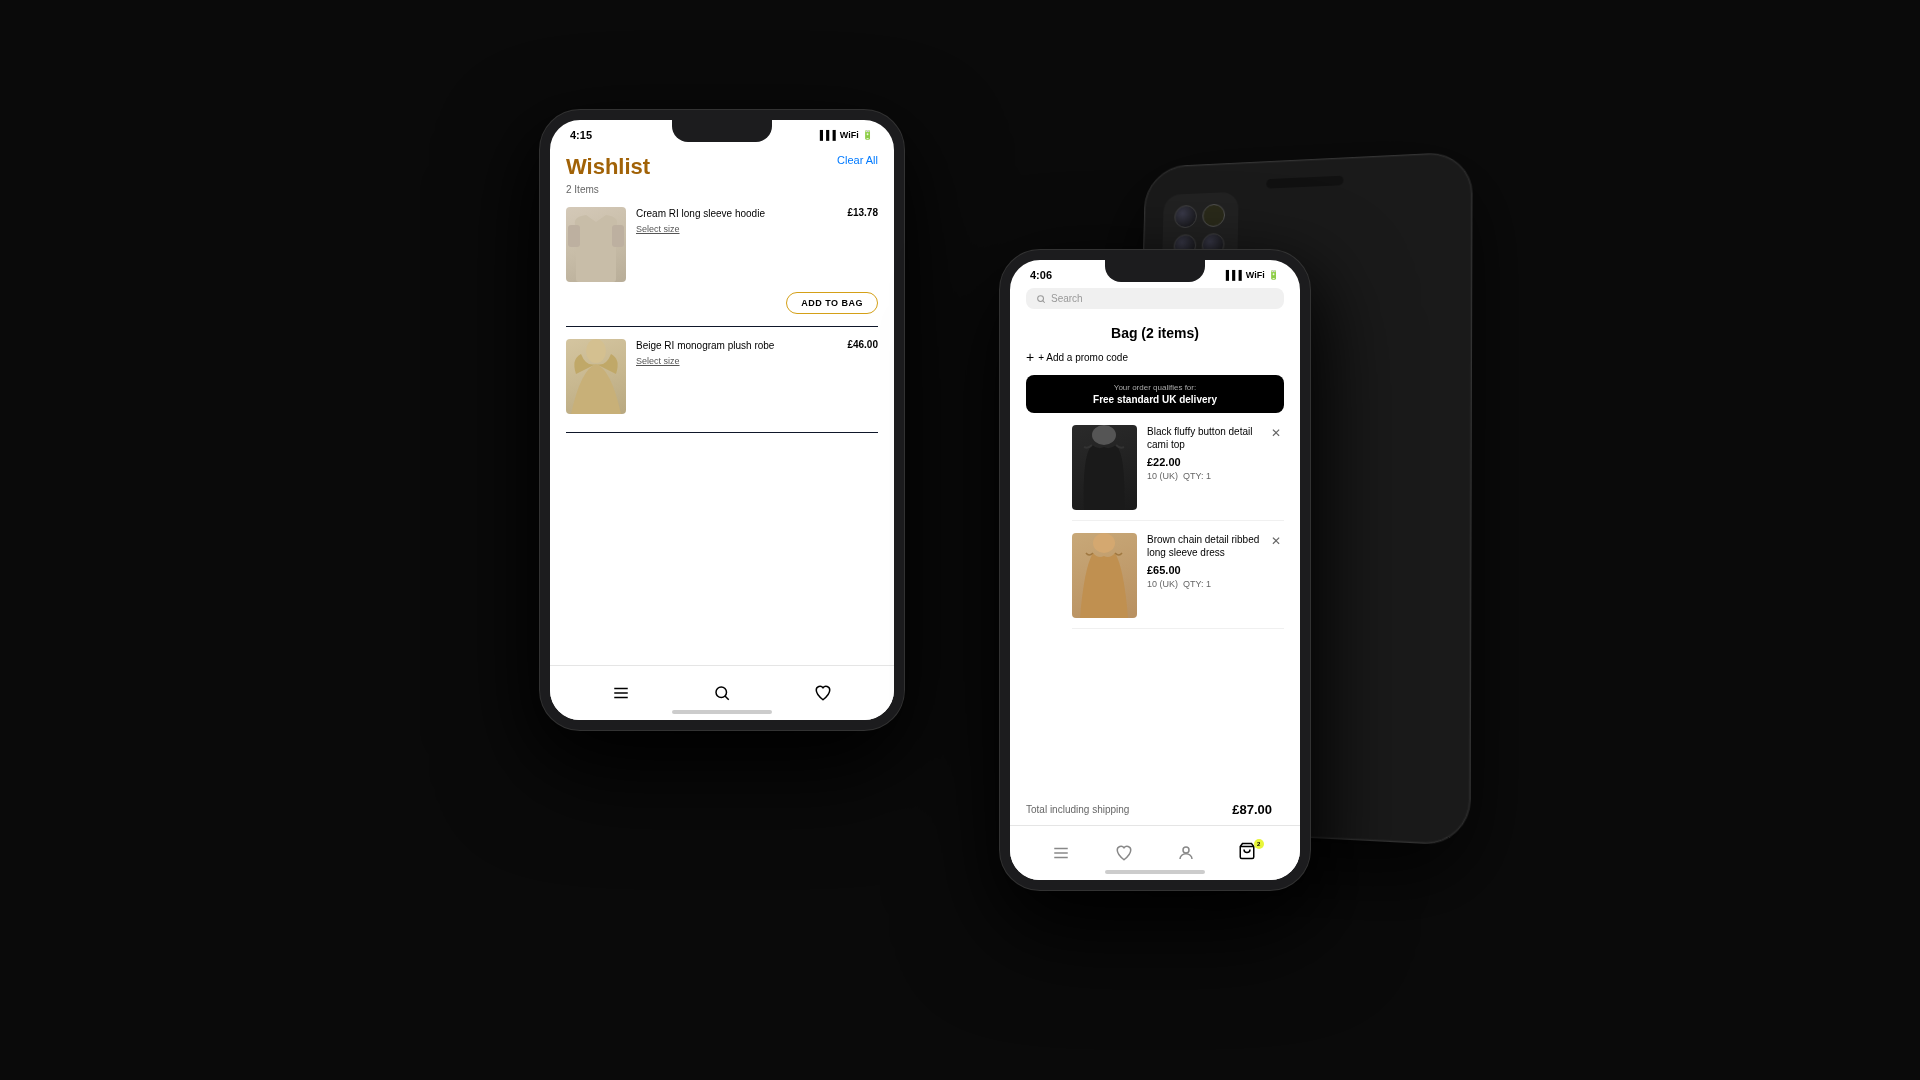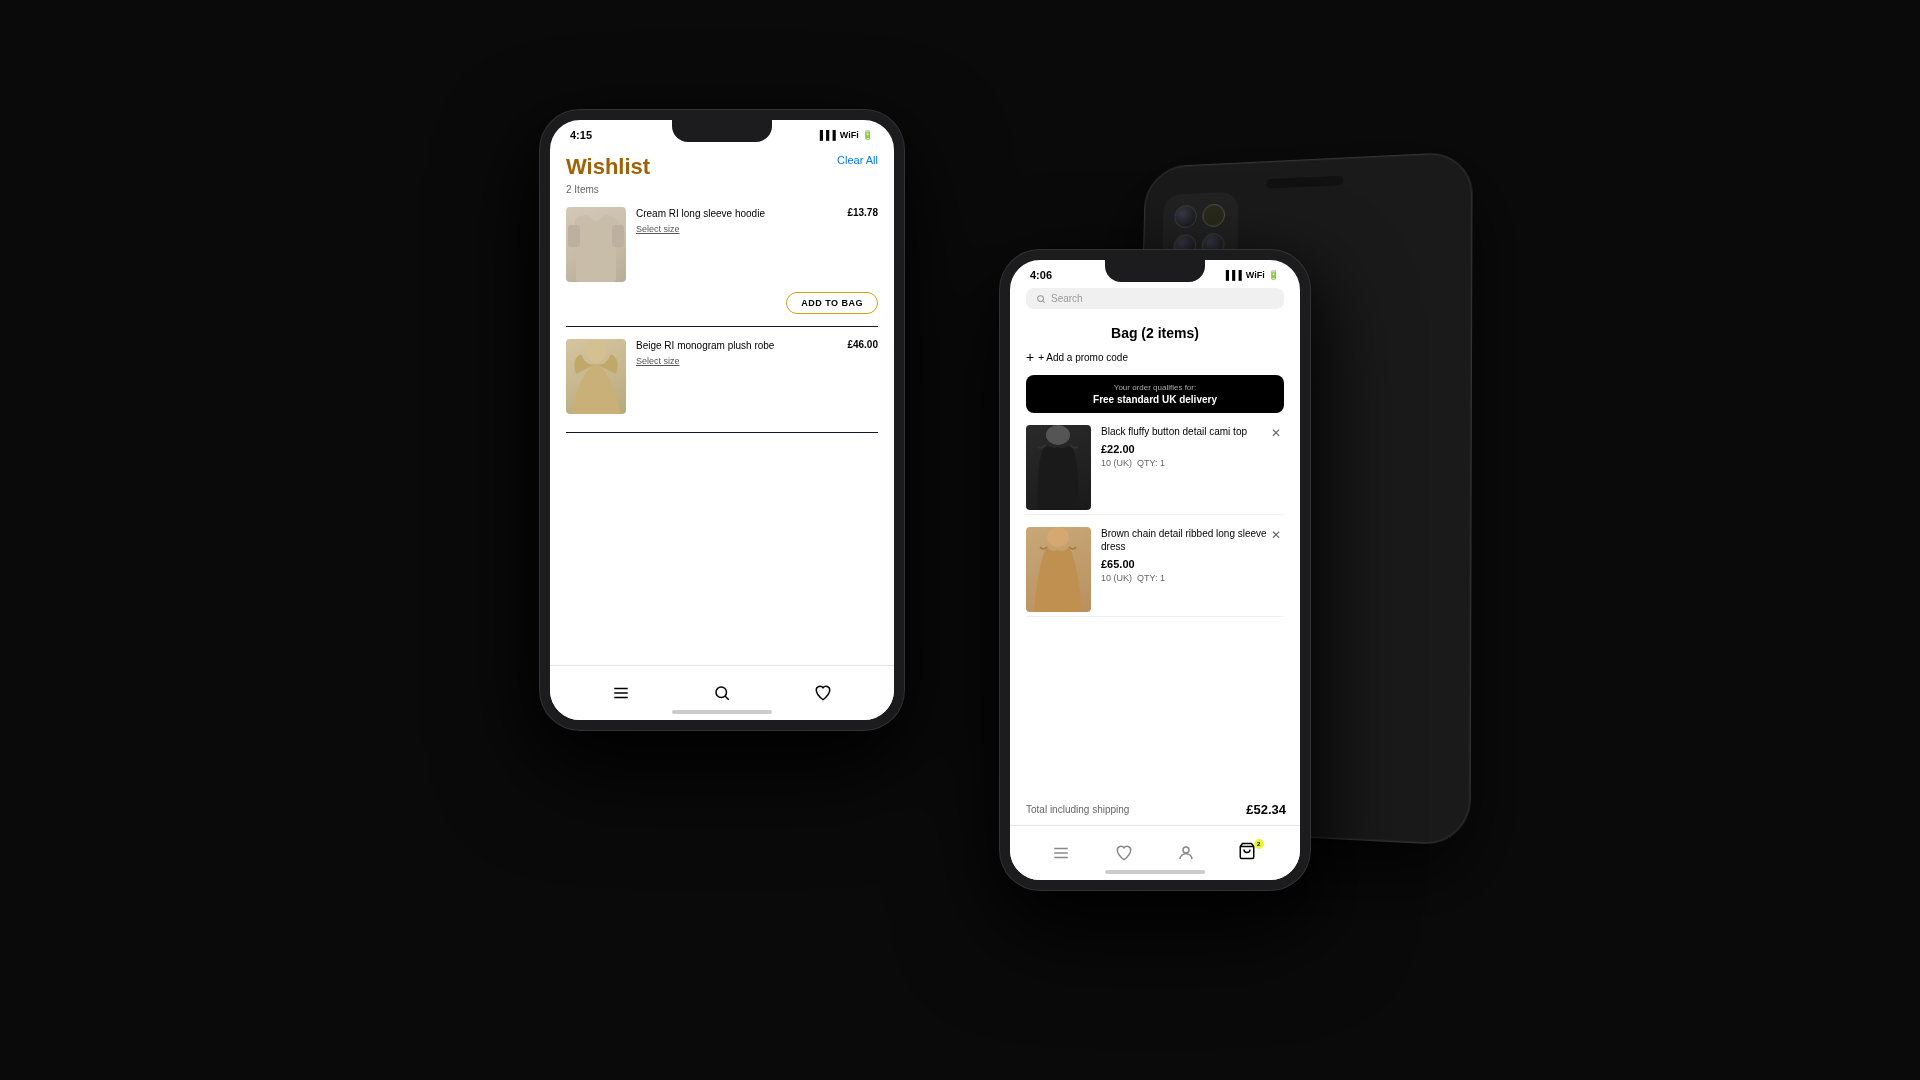--- a/index.html
+++ b/index.html
@@ -342,21 +342,22 @@
       font-size: 10px;
       font-weight: 600;
     }
 
     .bag-item {
       display: flex;
       gap: 10px;
       margin-bottom: 12px;
       position: relative;
       border-bottom: 1px solid #f0f0f0;
-      padding-bottom: 4px;
+      padding-bottom: 10px;
+      margin-left: 46px;
     }
 
     .bag-item-image {
       width: 65px;
       height: 85px;
       border-radius: 4px;
       flex-shrink: 0;
       overflow: hidden;
       background: #e0e0e0;
     }
@@ -405,21 +406,21 @@
       justify-content: center;
       cursor: pointer;
       font-size: 12px;
       color: #666;
     }
 
     .bag-total-section {
       position: absolute;
       bottom: 55px;
       left: 16px;
-      right: 14px;
+      right: 28px;
     }
 
     .total-row {
       display: flex;
       justify-content: space-between;
       align-items: center;
       margin-bottom: 8px;
     }
 
     .total-label {
@@ -641,21 +642,21 @@
             <span>10 (UK)</span>&nbsp;
             <span>QTY: 1</span>
           </div>
         </div>
         <div class="remove-btn">✕</div>
       </div>
 
       <div class="bag-total-section">
         <div class="total-row">
           <span class="total-label">Total including shipping</span>
-          <span class="total-amount">£52.34</span>
+          <span class="total-amount">£87.00</span>
         </div>
       </div>
     </div>
 
     <div class="bottom-nav">
       <div class="nav-icon">
         <svg viewBox="0 0 24 24" fill="none" stroke="#888" stroke-width="2">
           <line x1="3" y1="6" x2="21" y2="6"></line>
           <line x1="3" y1="12" x2="21" y2="12"></line>
           <line x1="3" y1="18" x2="21" y2="18"></line>

